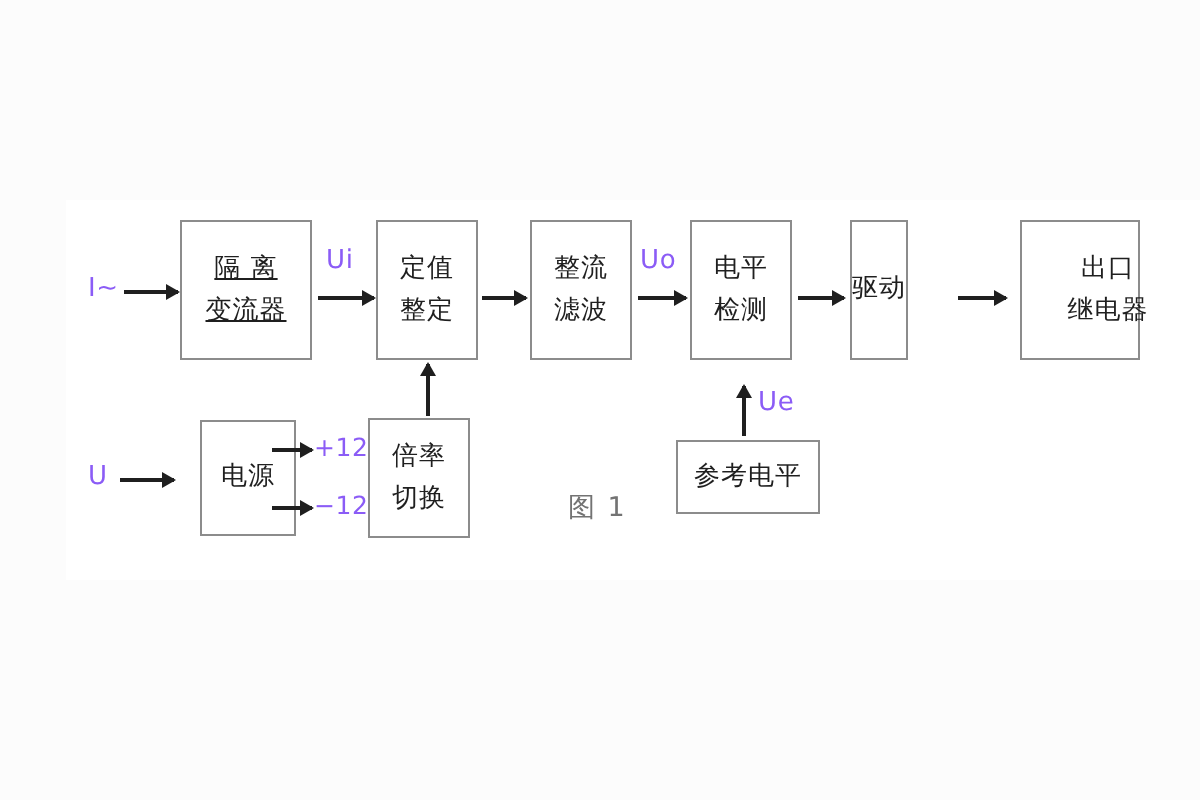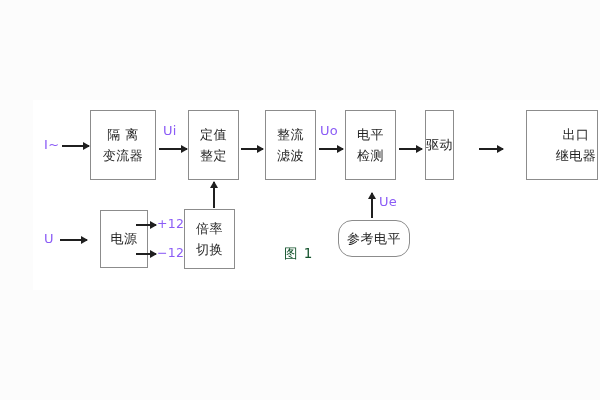--- a/index.html
+++ b/index.html
@@ -70,37 +70,37 @@
     position:absolute;
     top:-1px;left:50%;
     transform:translateX(-50%);
     border-bottom:7px solid #1f1f1f;
     border-left:4.5px solid transparent;
     border-right:4.5px solid transparent;
   }
   .caption{
     position:absolute;
     font-size:13.5px;
-    color:#14532d;
+    color:#737373;
     letter-spacing:1px;
     white-space:nowrap;
   }
 </style>
 </head>
 <body>
 
 <div id="canvas">
 
   <div class="panel"></div>
 
   <div class="lbl" style="left:44px;top:137px;">I~</div>
 
   <div class="arrow-h" style="left:62px;top:145px;width:27px;"></div>
 
-  <div class="box" style="left:90px;top:110px;width:66px;height:70px;">
+  <div class="box" style="left:90px;top:110px;width:66px;height:70px;text-decoration:underline;">
     <span class="ln">隔 离</span>
     <span class="ln">变流器</span>
   </div>
 
   <div class="lbl" style="left:163px;top:123px;">Ui</div>
   <div class="arrow-h" style="left:159px;top:148px;width:28px;"></div>
 
   <div class="box" style="left:188px;top:110px;width:51px;height:70px;">
     <span class="ln">定值</span>
     <span class="ln">整定</span>
@@ -122,21 +122,21 @@
   </div>
 
   <div class="arrow-h" style="left:399px;top:148px;width:23px;"></div>
 
   <div class="box" style="left:425px;top:110px;width:29px;height:70px;">
     <span class="ln">驱动</span>
   </div>
 
   <div class="arrow-h" style="left:479px;top:148px;width:24px;"></div>
 
-  <div class="box" style="left:526px;top:110px;width:72px;height:70px;padding-left:28px;">
+  <div class="box" style="left:510px;top:110px;width:60px;height:70px;padding-left:28px;">
     <span class="ln">出口</span>
     <span class="ln">继电器</span>
   </div>
 
   <div class="lbl" style="left:44px;top:231px;">U</div>
   <div class="arrow-h" style="left:60px;top:239px;width:27px;"></div>
 
   <div class="box" style="left:100px;top:210px;width:48px;height:58px;">
     <span class="ln">电源</span>
   </div>
@@ -150,19 +150,19 @@
   <div class="box" style="left:184px;top:209px;width:51px;height:60px;">
     <span class="ln">倍率</span>
     <span class="ln">切换</span>
   </div>
 
   <div class="arrow-v" style="left:213px;top:182px;height:26px;"></div>
 
   <div class="arrow-v" style="left:371px;top:193px;height:25px;"></div>
   <div class="lbl" style="left:379px;top:194px;">Ue</div>
 
-  <div class="box" style="left:338px;top:220px;width:72px;height:37px;border-radius:14px;">
+  <div class="box" style="left:338px;top:220px;width:72px;height:37px;">
     <span class="ln">参考电平</span>
   </div>
 
   <div class="caption" style="left:284px;top:245px;">图 1</div>
 
 </div>
 
 </body></html>

